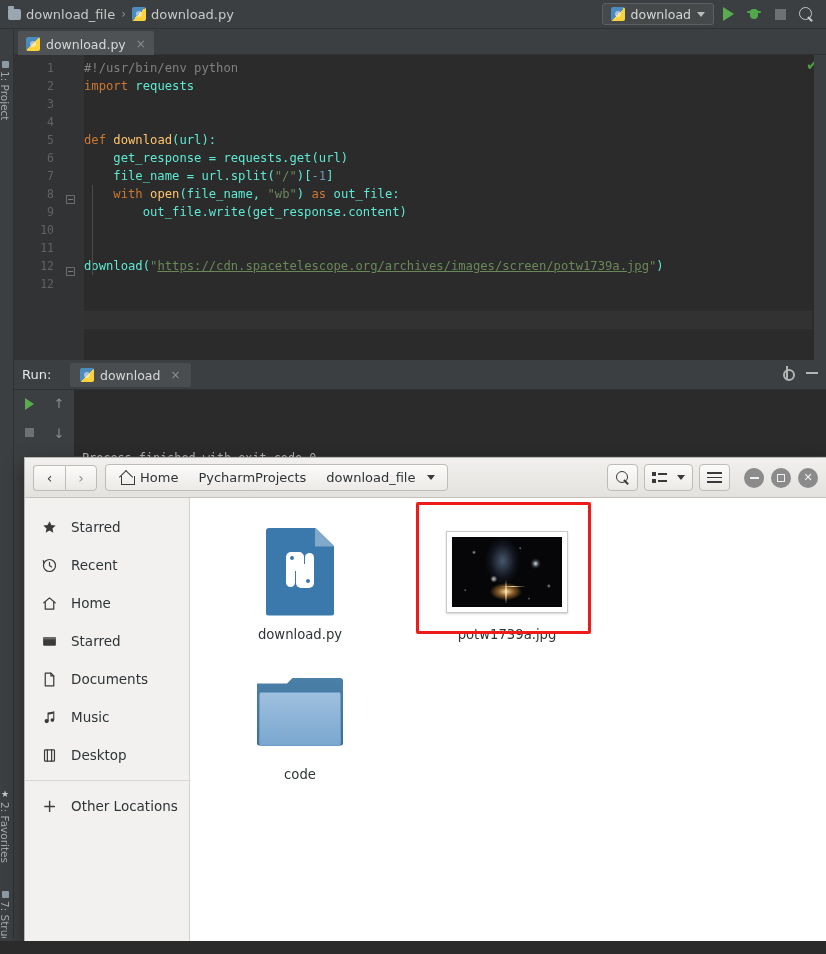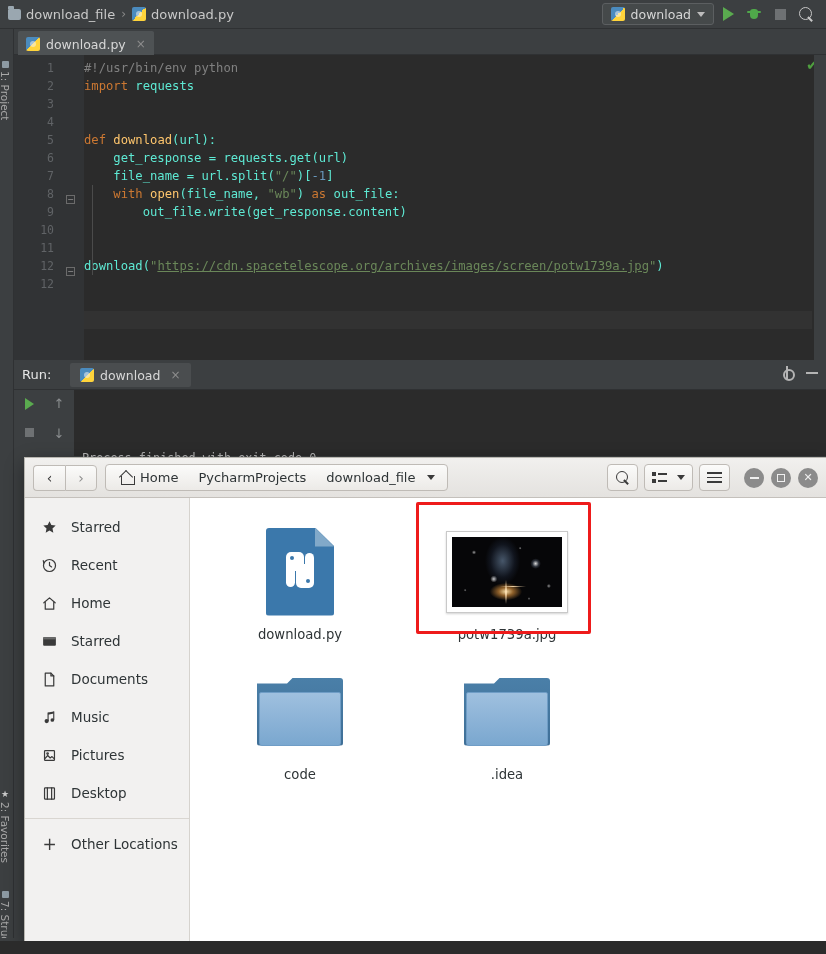--- a/index.html
+++ b/index.html
@@ -527,30 +527,20 @@
           <span class="si">
             <svg width="17" height="17" viewBox="0 0 24 24" fill="#3a3a3a">
               <path d="M10 5l8-1.6v3L10 8z"></path>
               <circle cx="8" cy="17" r="3"></circle>
               <rect x="9.2" y="5" width="1.6" height="12"></rect>
               <circle cx="16" cy="15.5" r="2.6"></circle>
               <rect x="17.2" y="3.4" width="1.6" height="12"></rect>
             </svg>
           </span>
           <span>Music</span>
-        </div>
-        <div class="side-item">
-          <span class="si">
-            <svg width="17" height="17" viewBox="0 0 24 24" fill="none" stroke="#3a3a3a" stroke-width="1.7" stroke-linecap="round" stroke-linejoin="round">
-              <rect x="5" y="5" width="14" height="14" rx="1"></rect>
-              <circle cx="9.3" cy="9.3" r="1.1"></circle>
-              <path d="M5.5 16.5l4-4.5 3.5 3.5 2.5-2 3 3"></path>
-            </svg>
-          </span>
-          <span>Pictures</span>
         </div>
         <div class="side-item">
           <span class="si">
             <svg width="17" height="17" viewBox="0 0 24 24" fill="none" stroke="#3a3a3a" stroke-width="1.7" stroke-linecap="round" stroke-linejoin="round">
               <rect x="5" y="4" width="14" height="16" rx="1"></rect>
               <path d="M9 4v16"></path>
               <path d="M15 4v16"></path>
             </svg>
           </span>
           <span>Desktop</span>
@@ -600,28 +590,19 @@
         <div class="gitem">
           <div class="thumb">
             <div class="folder">
                 <div class="back"></div>
                 <div class="front"></div>
               </div>
           </div>
           <div class="gname">code</div>
         </div>
 
-        <div class="gitem">
-          <div class="thumb">
-            <div class="folder">
-                <div class="back"></div>
-                <div class="front"></div>
-              </div>
-          </div>
-          <div class="gname">.idea</div>
-        </div>
 
       </div>
     </div>
   </div>
 </div>
 
 <div class="fm-shadowbar"></div>
 
 </body></html>

